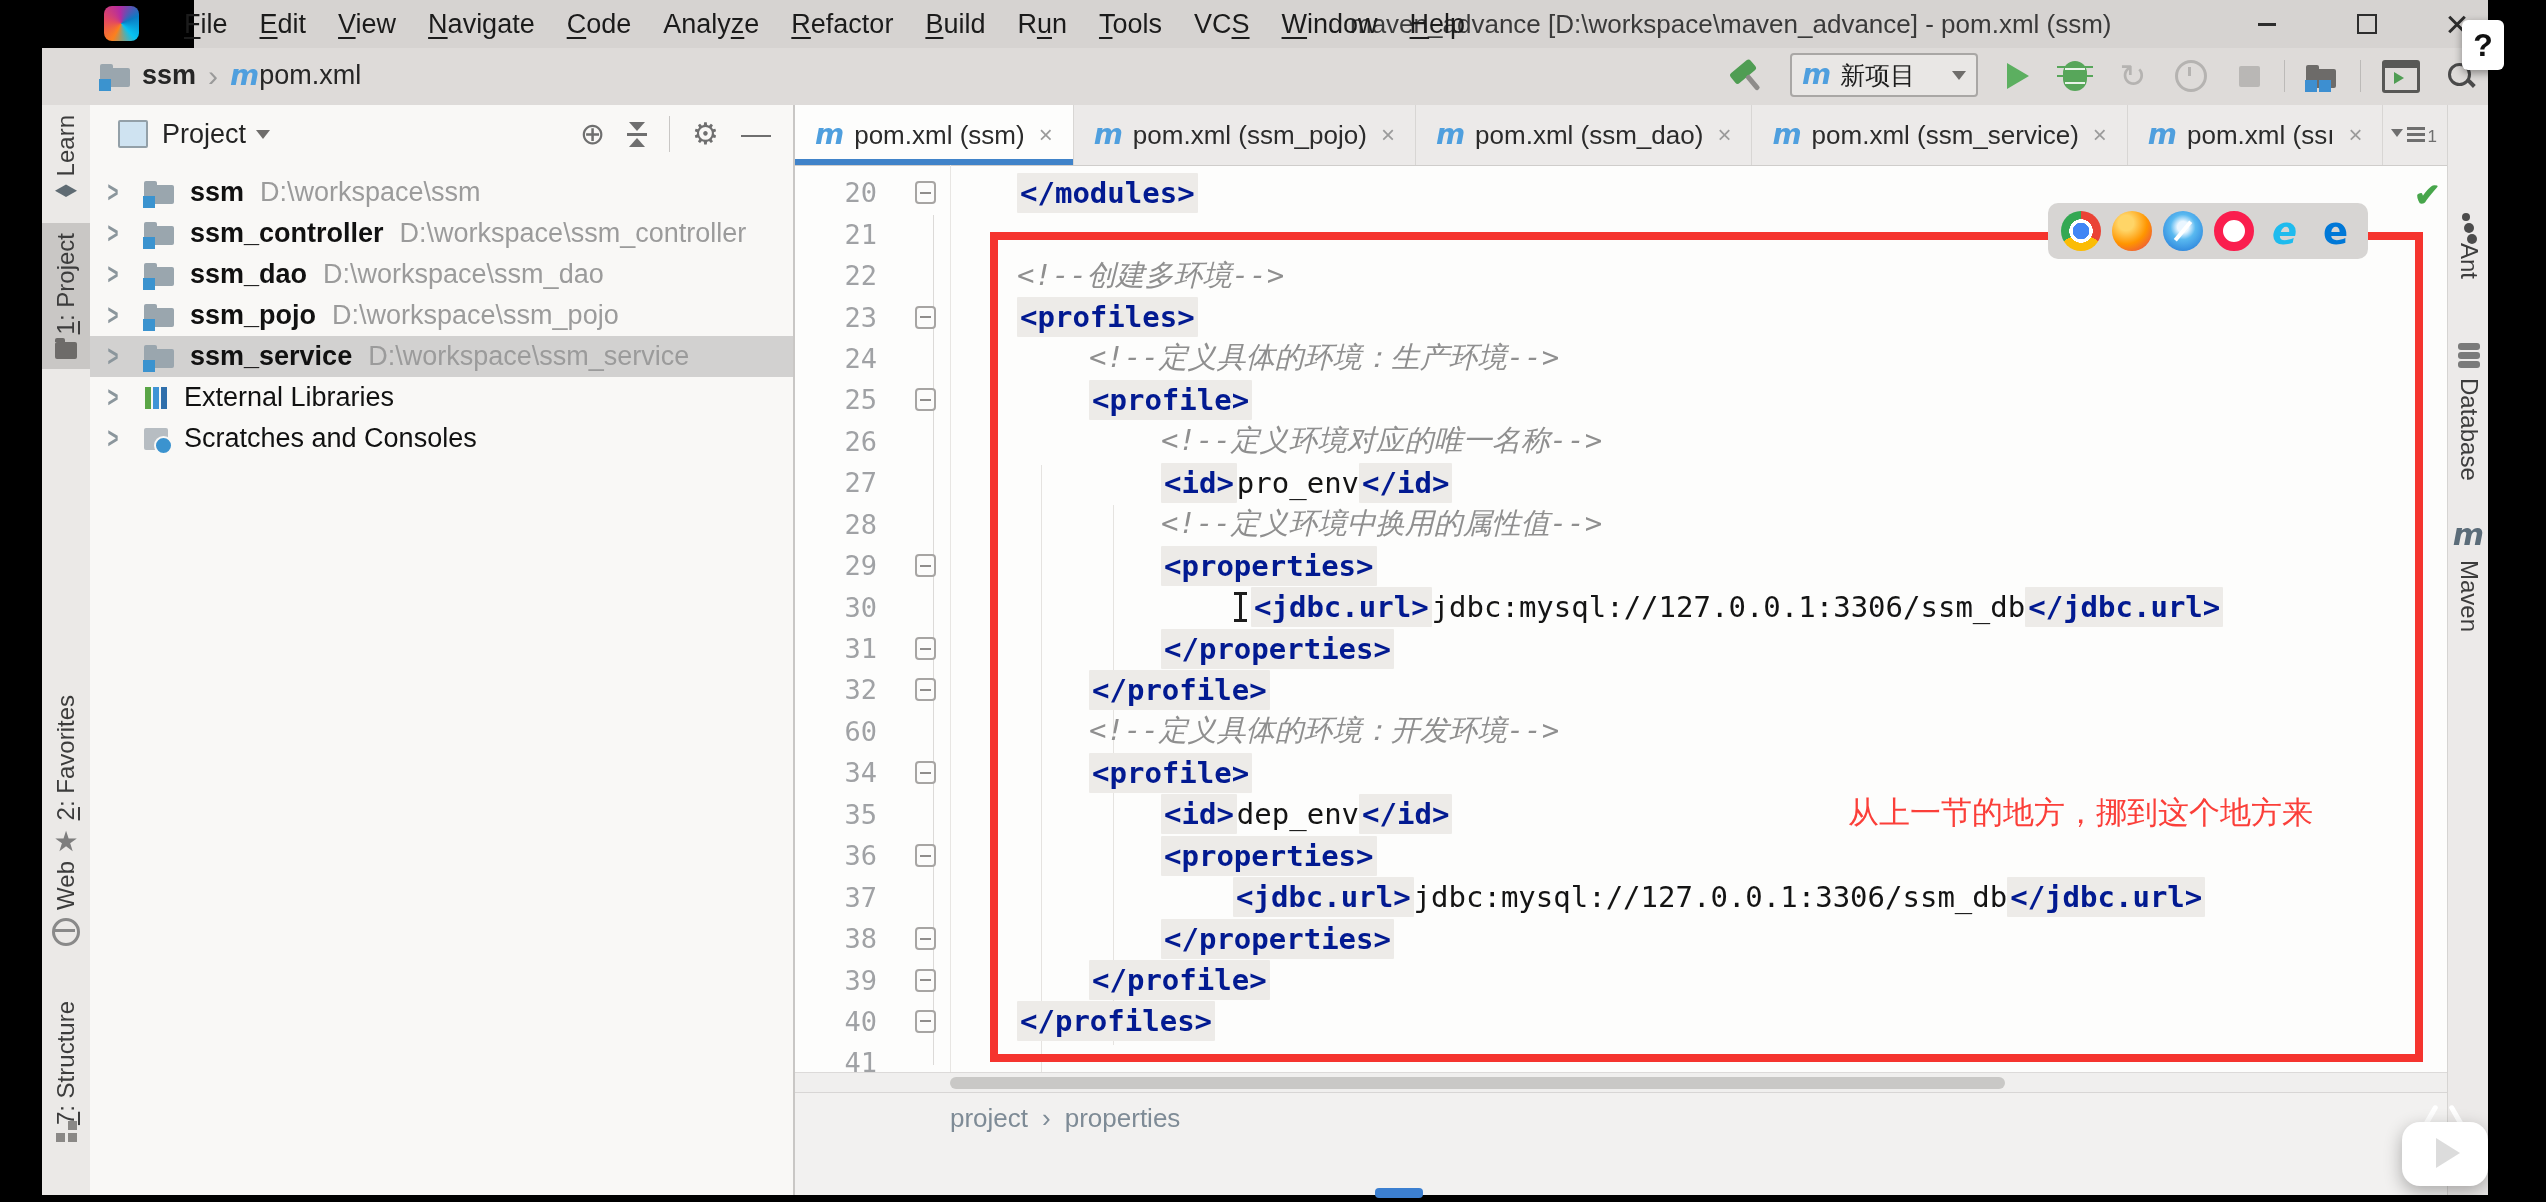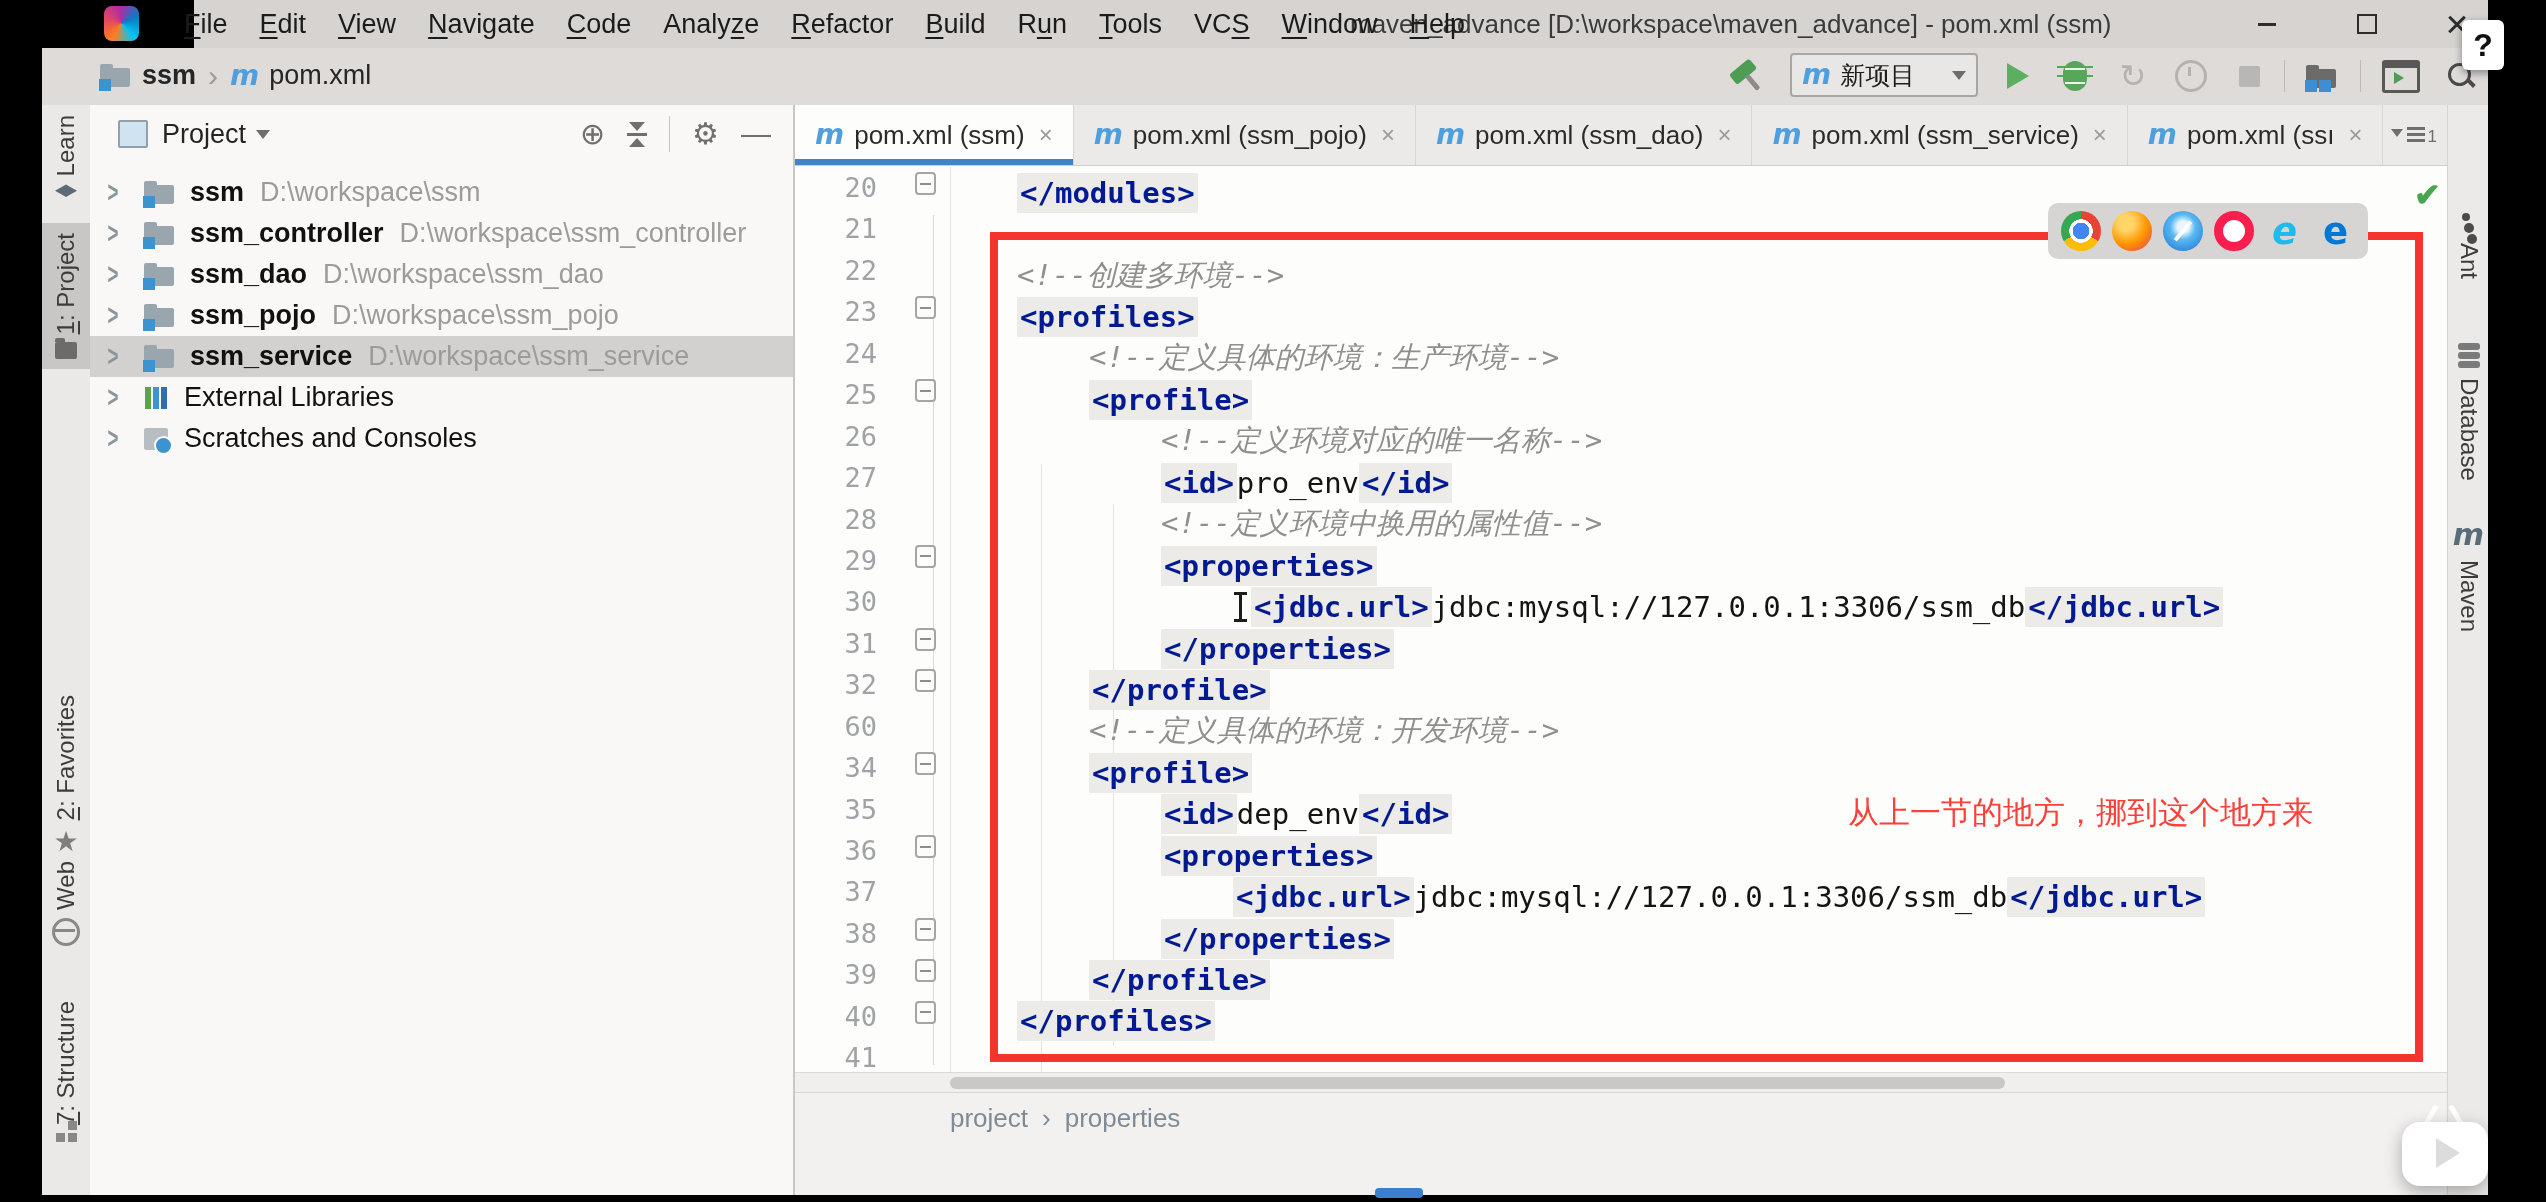--- a/index.html
+++ b/index.html
@@ -116,21 +116,21 @@
       font-size:26px;color:#2b2b2b;position:relative;}
   .etab.active{background:#fdfdfc;box-shadow:inset 0 -6px 0 #4083c9;}
   .etab .x{color:#9b9b9b;font-size:24px;margin-left:4px;}
   #tabmenu{position:absolute;right:10px;top:14px;display:flex;align-items:center;color:#6f6f6f;}
   #tabmenu .tri{width:0;height:0;border-left:6px solid transparent;border-right:6px solid transparent;border-top:8px solid #6f6f6f;margin-right:4px;}
   #tabmenu .bars{width:18px;height:3px;background:#6f6f6f;box-shadow:0 6px 0 #6f6f6f,0 12px 0 #6f6f6f;margin-top:-10px;}
   #tabmenu .cnt{font-size:17px;margin-left:3px;margin-top:8px;}
 
   #code-area{position:absolute;left:0;top:67px;width:100%;height:905px;overflow:hidden;
       font-family:"DejaVu Sans Mono",monospace;}
-  .cl{display:flex;height:41.45px;}
+  .cl{display:flex;align-items:center;height:41.45px;}
   .ln{flex:none;width:82px;text-align:right;font-size:27px;color:#a0a2a5;}
   .fldcol{flex:none;width:40px;margin-left:28px;display:flex;justify-content:center;}
   .fld{width:17px;height:19px;border:2px solid #a7a5a3;border-radius:4px;background:#fcfcfb;position:relative;}
   .fld:after{content:"";position:absolute;left:3px;right:3px;top:50%;height:2px;margin-top:-1px;background:#8f8d8b;}
   .codetxt{white-space:pre;font-size:29px;display:flex;align-items:center;}
   .tk-tag{color:#021a91;font-weight:700;background:#edebe8;padding:3px 3px;border-radius:1px;}
   .tk-com{color:#8f8f8f;font-style:italic;}
   .tk-txt{color:#141414;}
   .ibeam{display:inline-block;position:relative;width:15px;height:34px;margin-right:3px;flex:none;}
   .ibeam:before{content:"";position:absolute;left:6px;top:2px;bottom:2px;width:2.5px;background:#1d1d1d;}
@@ -221,21 +221,21 @@
   </div>
 
   <div id="navbar" class="abs">
     <div class="crumb" style="left:58px;">
       <span class="fico">
           <span class="blue"></span>
         </span>
       <span style="margin-left:12px;font-weight:bold;">ssm</span>
       <span class="crumb-sep" style="margin:0 12px;">›</span>
       <span class="maven-m">m</span>
-      <span style="margin-left:10px;">pom.xml</span>
+      <span style="">pom.xml</span>
     </div>
     <div class="tb" style="left:1683px;">
         <div class="hammer"></div>
       </div>
     <div id="runcfg" class="abs">
       <span class="maven-m">m</span>
       <span class="lbl">新项目</span>
       <span class="caret-dn" style="margin-left:auto;"></span>
     </div>
     <div class="tb" style="left:1953px;">

